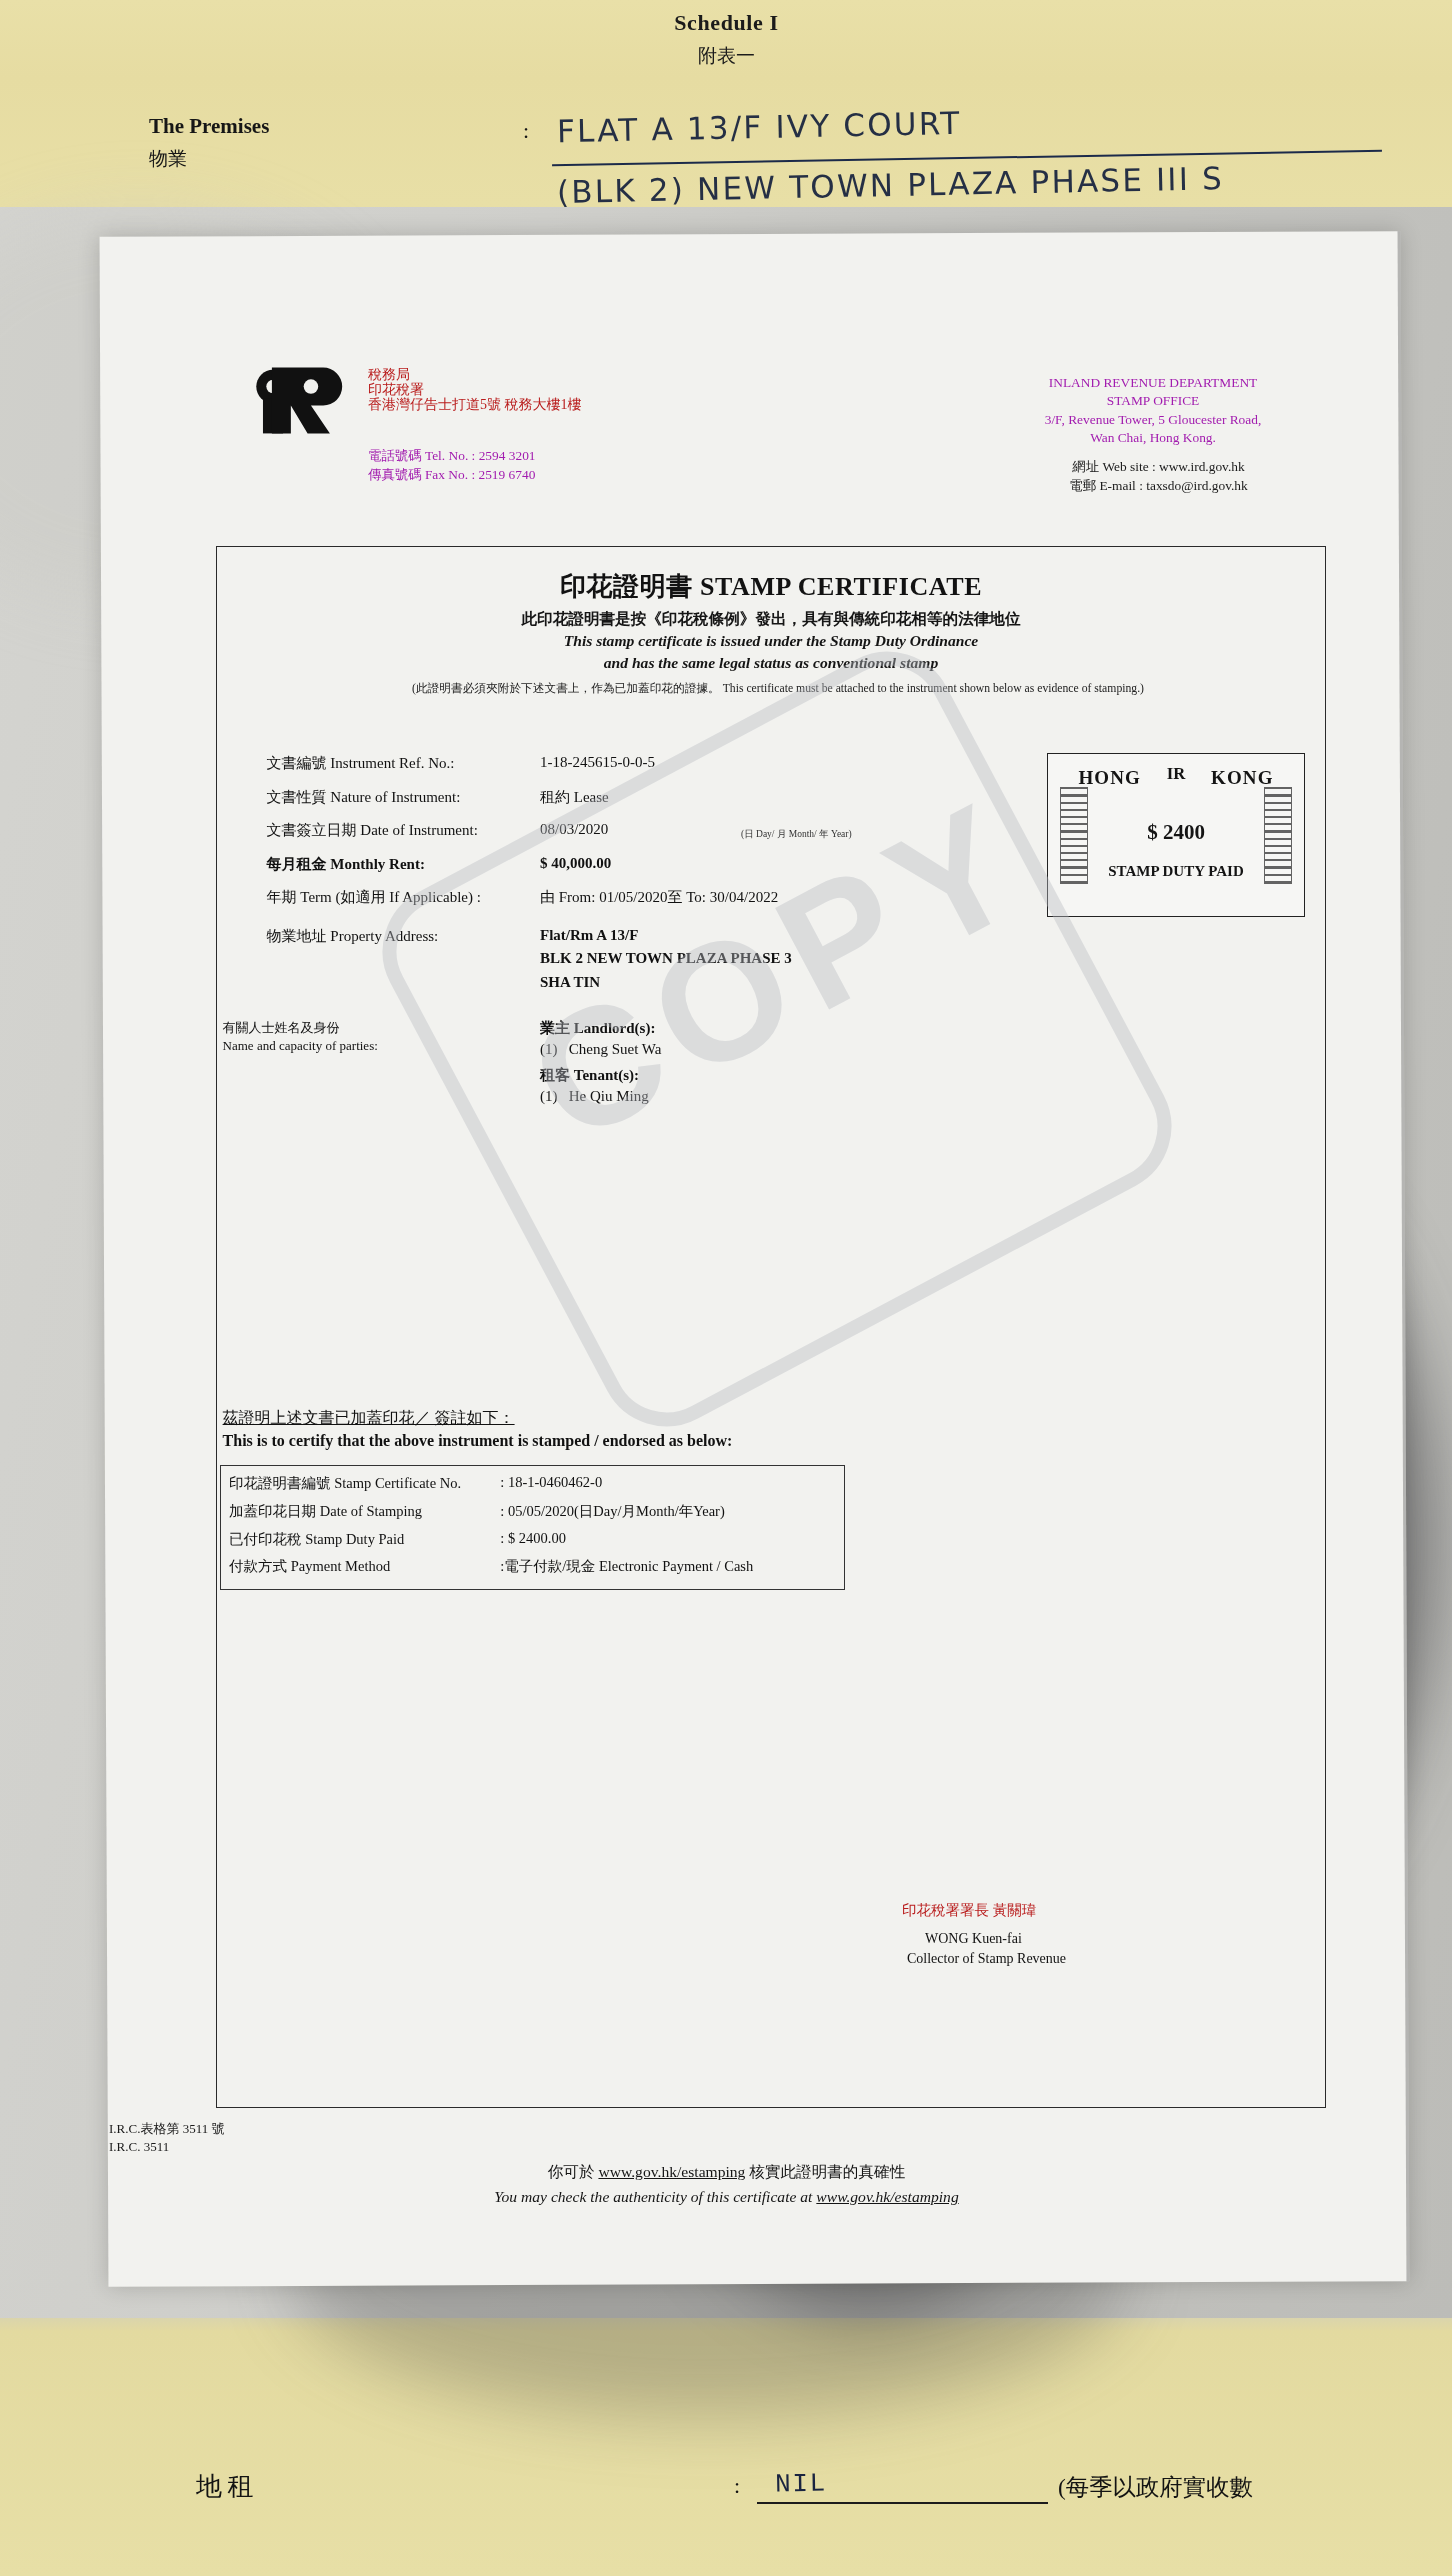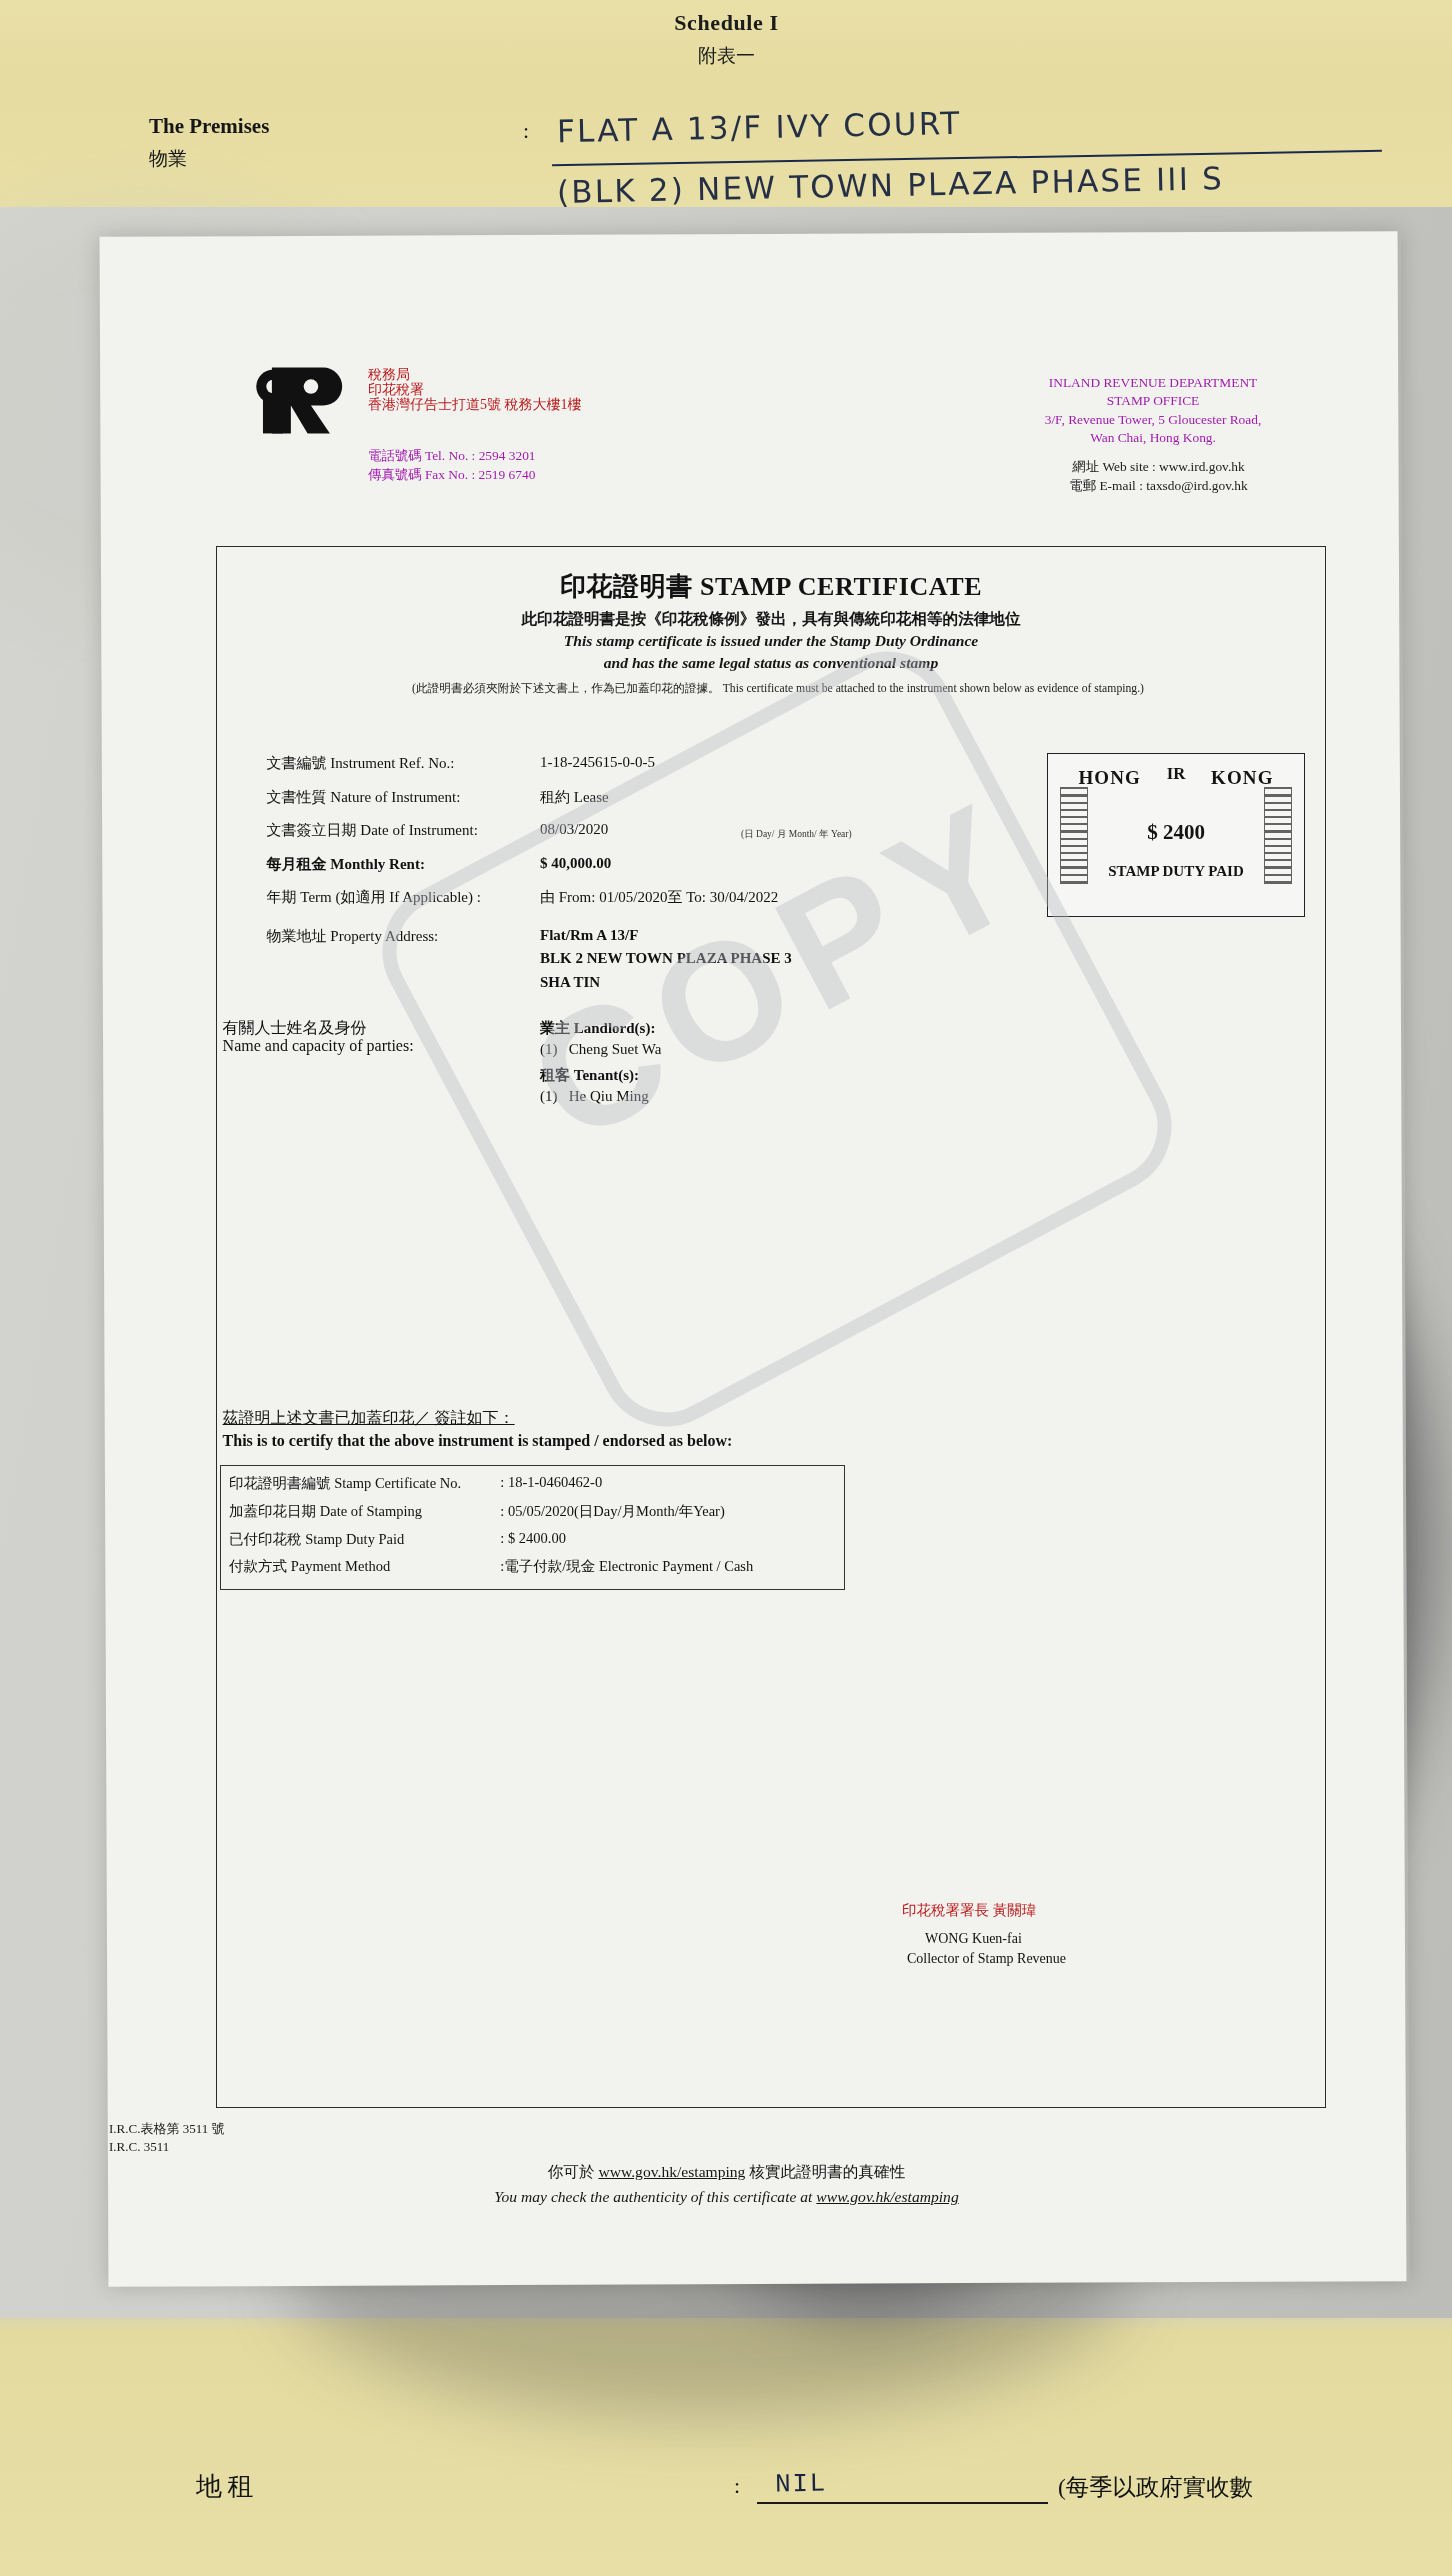--- a/index.html
+++ b/index.html
@@ -259,21 +259,21 @@
   }
   .val-b { font-weight: bold; }
   .tiny-note {
     position: absolute;
     font-size: 9.5px;
     color: #333;
     white-space: pre;
   }
   .lbl-2line {
     position: absolute; left: 5.6px;
-    font-size: 16px; line-height: 18.4px; color: #111;
+    font-size: 13px; line-height: 18.4px; color: #111;
     white-space: pre-line;
   }
 
   
   .duty-box {
     position: absolute;
     left: 830px; top: 206px;
     width: 256px; height: 162px;
     border: 1.7px solid #222;
     background: rgba(255,255,255,0.35);

